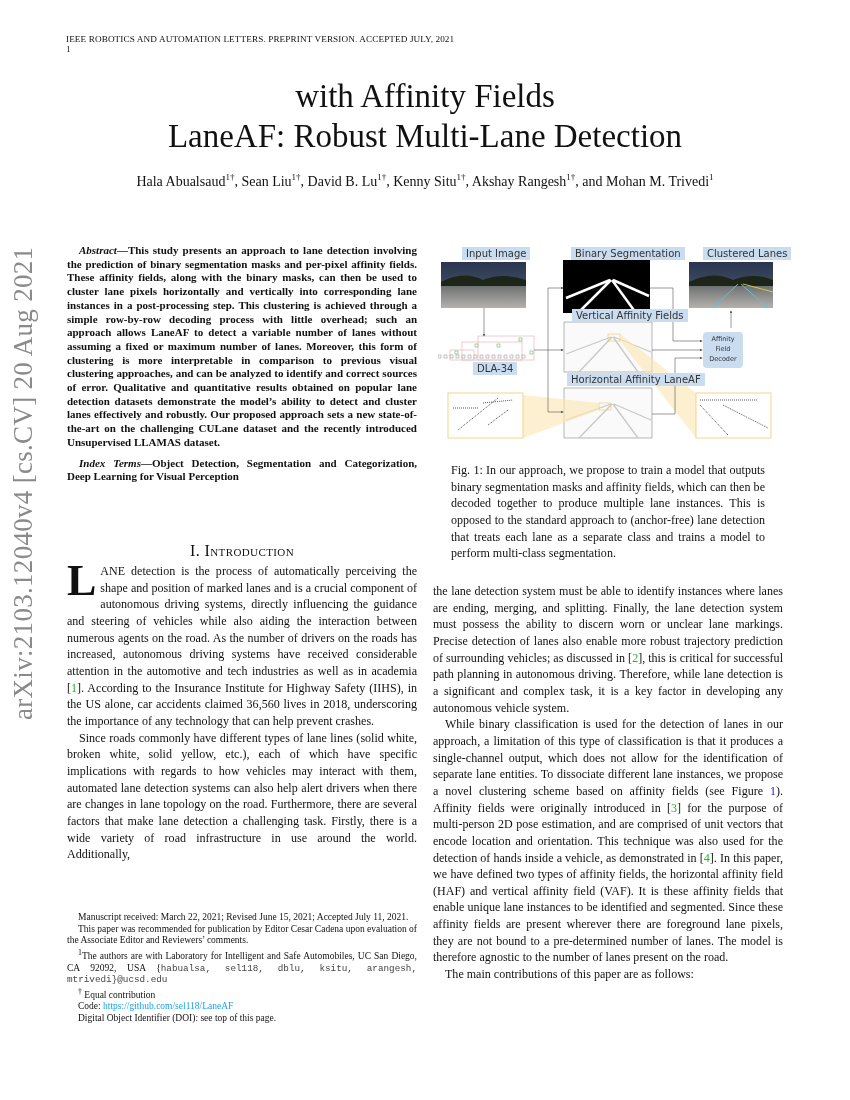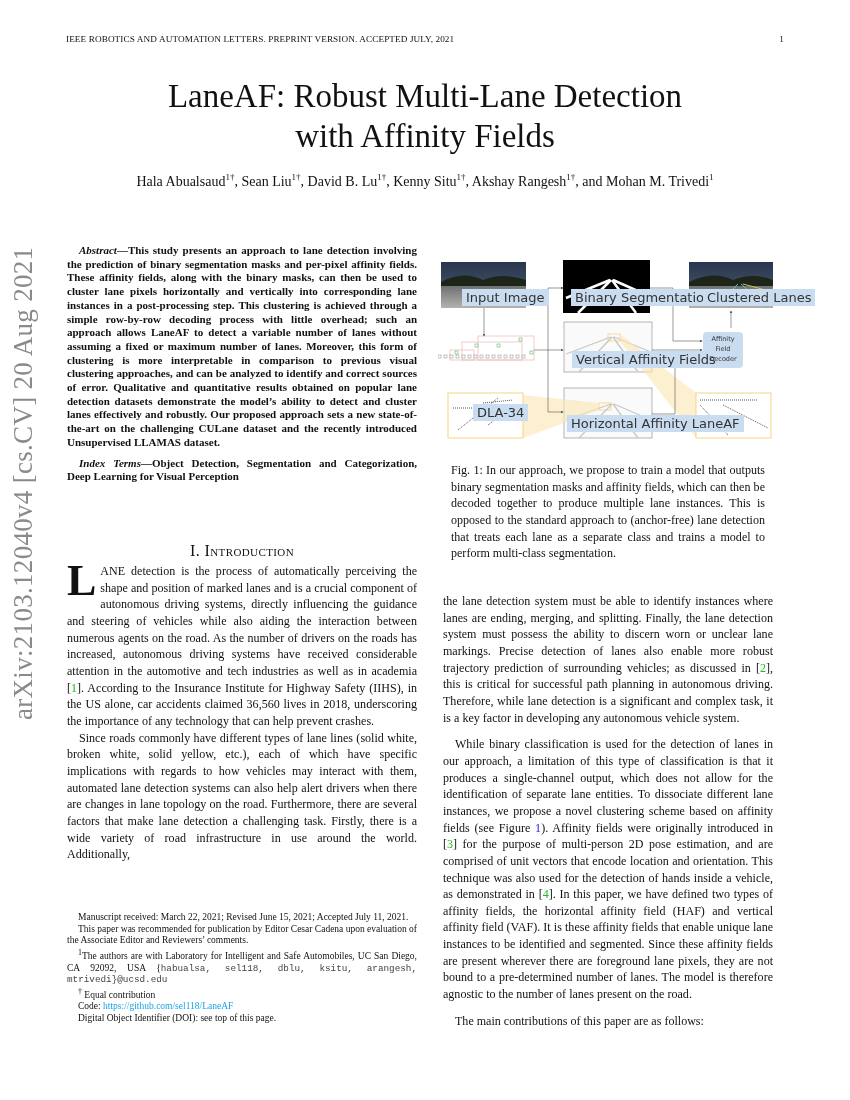--- a/index.html
+++ b/index.html
@@ -1,19 +1,19 @@
 <!DOCTYPE html>
 <html><head>
 <meta charset="utf-8">
 <style>
   html, body { margin: 0; padding: 0; background: #ffffff; }
   body { width: 850px; height: 1100px; position: relative; overflow: hidden;
          font-family: "Liberation Serif", "DejaVu Serif", serif; color: #111; }
   .running-head { position: absolute; top: 34px; left: 66px; right: 66px;
-         font-size: 9.2px; letter-spacing: 0.1px; display: flex; justify-content: space-between; }
+         font-size: 9.2px; letter-spacing: 0.1px; display: flex; justify-content: center; flex-direction: column; }
   .title { position: absolute; top: 76px; left: 0; right: 0; text-align: center;
          font-size: 33px; line-height: 40px; font-weight: normal; }
   .authors { position: absolute; top: 172px; left: 0; right: 0; text-align: center; font-size: 14px; }
   .authors sup { font-size: 9px; }
   .arxiv { position: absolute; left: 8px; top: 720px; transform-origin: left top; transform: rotate(-90deg);
          font-size: 27px; color: #8a8a8a; white-space: nowrap; letter-spacing: 0.3px; width: 440px; }
   .col { position: absolute; width: 350px; font-size: 12.05px; line-height: 16.65px; text-align: justify; }
   .col-left { left: 67px; }
   .col-right { left: 433px; }
   .abstract { top: 244px; font-weight: bold; font-size: 11px; line-height: 13.7px; }
@@ -26,41 +26,41 @@
   .intro p { margin: 0; text-indent: 12px; }
   .intro p.first { text-indent: 0; }
   .dropcap { float: left; font-size: 44px; line-height: 34px; margin: 1px 4px 0 0; font-weight: bold; }
   .cite { color: #19c019; }
   .ref-blue { color: #1a1ae6; }
   .footnotes { position: absolute; top: 912px; left: 67px; width: 350px; font-size: 9.5px; line-height: 11.6px; text-align: justify; }
   .footnotes p { margin: 0; text-indent: 11px; }
   .mono { font-family: "Liberation Mono", "DejaVu Sans Mono", monospace; font-size: 9.3px; color: #444; }
   .link { color: #1aa3e6; margin-top: 16px; }
   .figure { position: absolute; top: 240px; left: 438px; width: 335px; height: 202px; }
-  .fig-label { position: absolute; background: #c9dcf0; font-family: "DejaVu Sans", sans-serif; font-size: 13px;
-         color: #333; padding: 1px 4px; white-space: nowrap; margin-top: 42px; }
+  .fig-label { position: absolute; background: #c9dcf0; font-family: "DejaVu Sans", sans-serif; font-size: 10px;
+         color: #333; padding: 1px 4px; white-space: nowrap; }
   .caption { top: 444px; font-size: 12.05px; line-height: 16.65px; }
   .caption p { margin: 18px; }
   .col-right.body { top: 583px; }
-  .col-right.body p { margin: 10px; text-indent: 12px; }
+  .col-right.body p { margin: 0; text-indent: 12px; }
   .col-right.body p.cont { text-indent: 0; }
 </style>
 </head>
 <body>
 
 <div class="running-head">
   <span>IEEE ROBOTICS AND AUTOMATION LETTERS. PREPRINT VERSION. ACCEPTED JULY, 2021</span>
   <span>1</span>
 </div>
 
 <div class="arxiv">arXiv:2103.12040v4  [cs.CV]  20 Aug 2021</div>
 
 <div class="title">
+  <div>with Affinity Fields</div>
   <div>LaneAF: Robust Multi-Lane Detection</div>
-  <div>with Affinity Fields</div>
 </div>
 
 <div class="authors">
   <span>Hala Abualsaud</span><sup>1†</sup>,
   <span>Sean Liu</span><sup>1†</sup>,
   <span>David B. Lu</span><sup>1†</sup>,
   <span>Kenny Situ</span><sup>1†</sup>,
   <span>Akshay Rangesh</span><sup>1†</sup>,
   <span>and Mohan M. Trivedi</span><sup>1</sup>
 </div>

